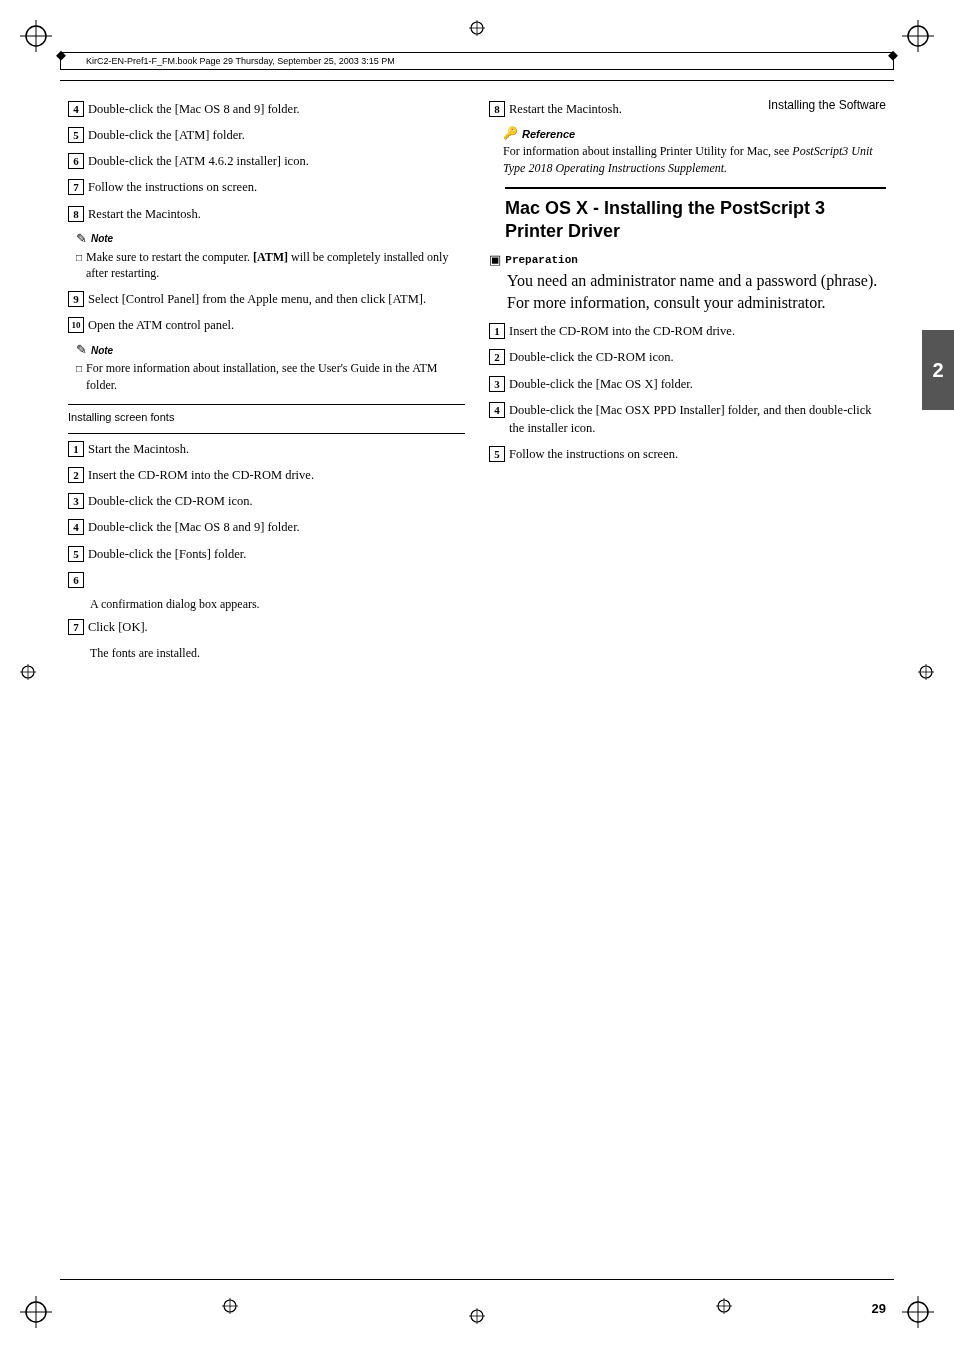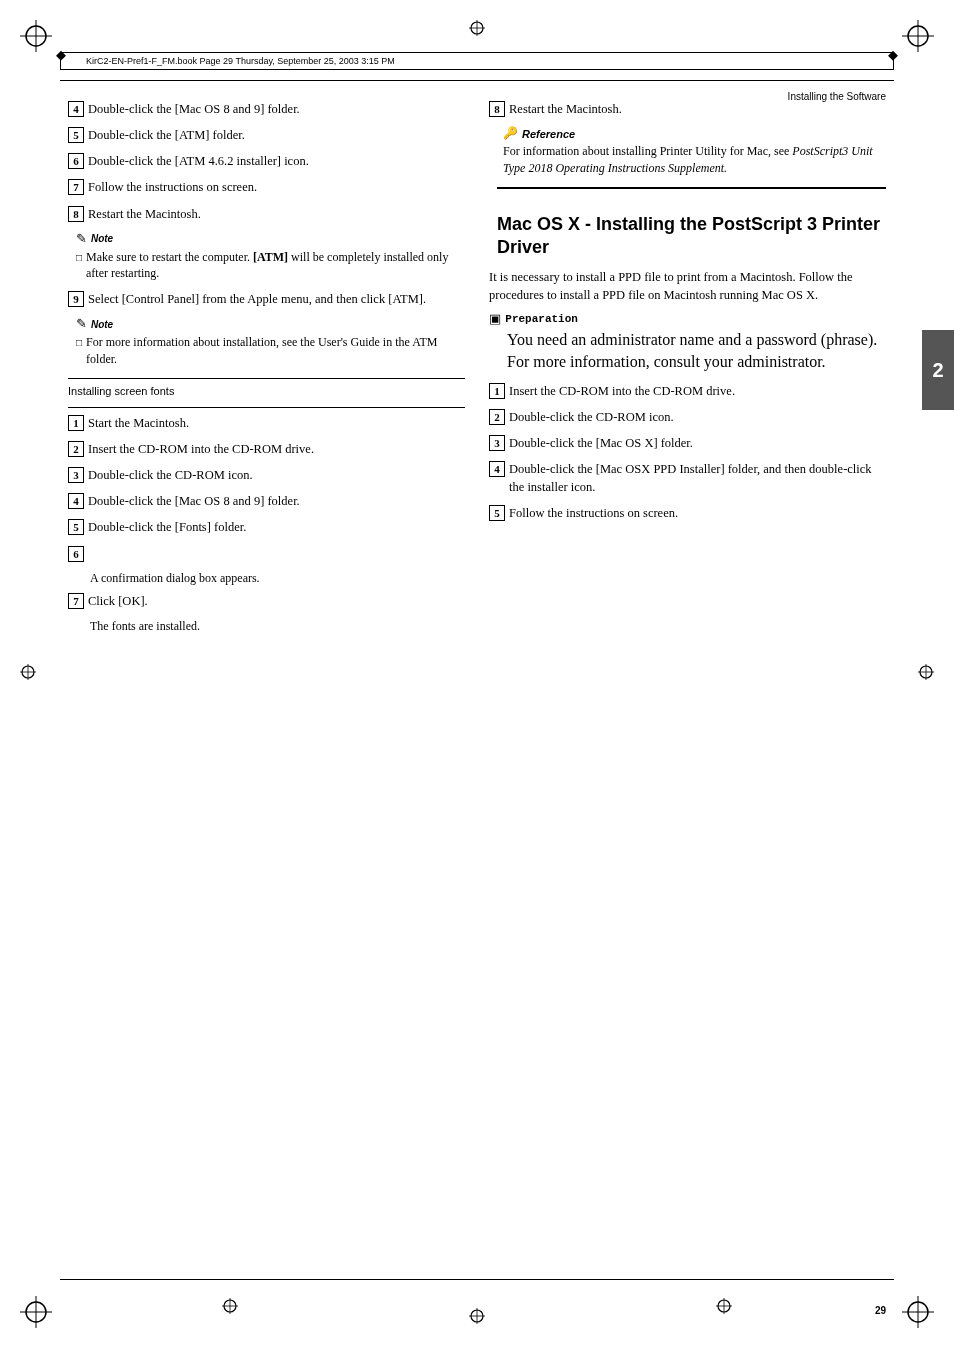--- a/index.html
+++ b/index.html
@@ -56,24 +56,24 @@
     .page-header-line {
       position: absolute;
       top: 80px;
       left: 60px;
       right: 60px;
       border-top: 1px solid #000;
     }
     
     .header-text-right {
       position: absolute;
-      top: 91px;
+      top: 98px;
       right: 68px;
       font-family: Arial, sans-serif;
-      font-size: 10px;
+      font-size: 12px;
       color: #000;
     }
 
     
     .chapter-tab {
       position: absolute;
       top: 330px;
       right: 0px;
       width: 32px;
       height: 80px;
@@ -229,23 +229,23 @@
       padding-left: 0;
     }
     .ref-text em { font-style: italic; }
 
     
     .section-heading {
       font-family: Arial, sans-serif;
       font-size: 18px;
       font-weight: bold;
       line-height: 1.3;
-      margin: 10px 0 8px 8px;
+      margin: 10px 0 8px 16px;
       border-top: 2px solid #000;
-      padding-top: 24px;
+      padding-top: 8px;
     }
 
     
     .body-para {
       font-size: 12.5px;
       line-height: 1.45;
       margin-bottom: 7px;
     }
 
     
@@ -255,21 +255,21 @@
       margin-left: 22px;
       margin-bottom: 6px;
     }
 
     
     .page-number {
       position: absolute;
       bottom: 32px;
       right: 68px;
       font-family: Arial, sans-serif;
-      font-size: 10px;
+      font-size: 13px;
       font-weight: bold;
       margin-left: 36px;
     }
 
     
     .bottom-line {
       position: absolute;
       bottom: 68px;
       left: 60px;
       right: 60px;
@@ -388,20 +388,24 @@
           <div class="note-item">
             <span class="checkbox-icon">□</span>
             <span>Make sure to restart the computer. <strong>[ATM]</strong> will be completely installed only after restarting.</span>
           </div>
         </div>
 
         <div class="step">
           <span class="step-num-box">9</span>
           <span class="step-text"><strong>Select [Control Panel] from the Apple menu, and then click [ATM].</strong></span>
         </div>
+        <div class="step">
+          <span class="step-num-box" style="font-size:9px;">10</span>
+          <span class="step-text"><strong>Open the ATM control panel.</strong></span>
+        </div>
 
         <div class="note-box">
           <div class="note-icon-row">
             <span style="font-size:13px;">✎</span>
             <span class="note-label">Note</span>
           </div>
           <div class="note-item">
             <span class="checkbox-icon">□</span>
             <span>For more information about installation, see the User's Guide in the ATM folder.</span>
           </div>
@@ -457,21 +461,20 @@
           </div>
           <div class="ref-text">
             For information about installing Printer Utility for Mac, see <em>PostScript3 Unit Type 2018 Operating Instructions Supplement.</em>
           </div>
         </div>
 
         <div class="section-heading">
           <span>Mac OS X - Installing the PostScript 3 Printer Driver</span>
         </div>
 
-        <div class="body-para">It is necessary to install a PPD file to print from a Macintosh. Follow the procedures to install a PPD file on Macintosh running Mac OS X.</div>
 
         <div class="prep-box">
           <div class="prep-icon-row">
             <span style="font-size:13px;">▣</span>
             <span class="prep-label">Preparation</span>
           </div>
           <div class="prep-text">You need an administrator name and a password (phrase). For more information, consult your administrator.</div>
         </div>
 
         <div class="step">

